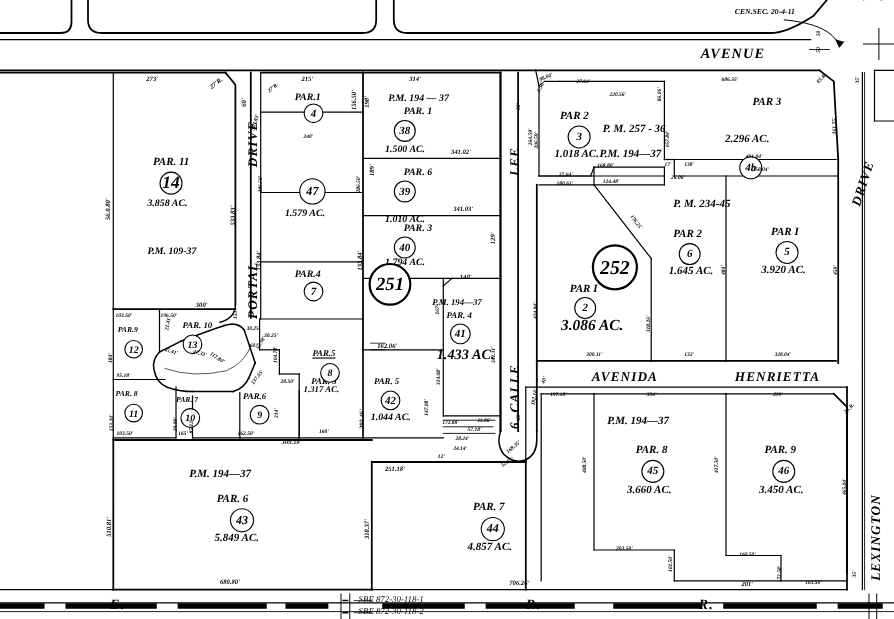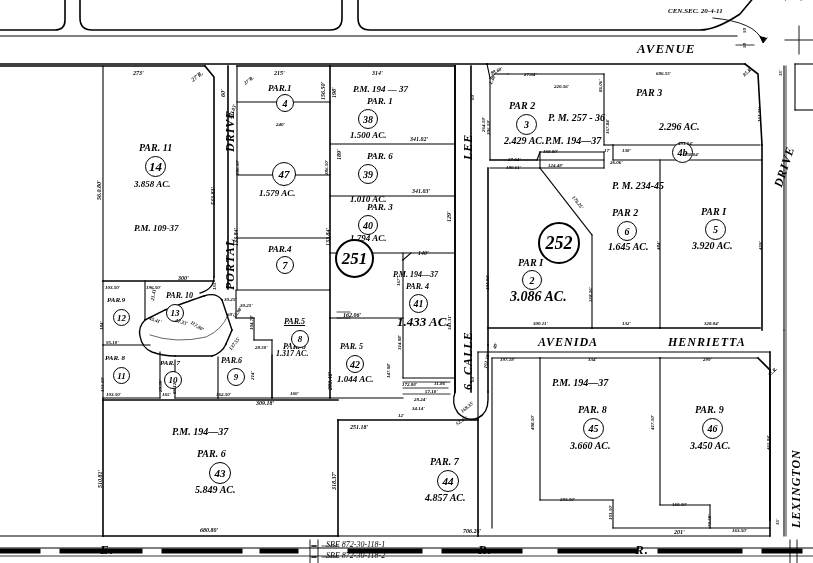--- a/index.html
+++ b/index.html
@@ -254,21 +254,21 @@
   <div class="tl street" style="left:772px;top:185px;font-size:12px;transform:rotate(-72deg);transform-origin:left top;">DRIVE</div>
 
   <div class="tl street" style="left:100px;top:543px;font-size:13px;">E.</div>
   <div class="tl street" style="left:478px;top:543px;font-size:13px;">R.</div>
   <div class="tl street" style="left:635px;top:543px;font-size:13px;">R.</div>
 
   <div class="tl sbe" style="left:326px;top:541px;">SBE 872-30-118-1</div>
   <div class="tl sbe" style="left:326px;top:552px;">SBE 872-30-118-2</div>
 
   <div class="tl parlbl" style="left:139px;top:143px;font-size:10px;">PAR. 11</div>
-  <div class="circ" style="left:145px;top:156px;width:19px;height:19px;font-size:13px;font-family:Liberation Serif, serif;">14</div>
+  <div class="circ" style="left:145px;top:156px;width:19px;height:19px;font-size:16px;font-family:Liberation Serif, serif;">14</div>
   <div class="tl acre" style="left:134px;top:180px;font-size:9px;">3.858 AC.</div>
   <div class="tl pm" style="left:134px;top:224px;font-size:9px;">P.M. 109-37</div>
 
   <div class="tl parlbl" style="left:268px;top:84px;font-size:9px;">PAR.1</div>
   <div class="circ" style="left:276px;top:94px;width:16px;height:16px;font-size:10px;">4</div>
 
   <div class="circ" style="left:272px;top:162px;width:22px;height:22px;font-size:11px;">47</div>
   <div class="tl acre" style="left:259px;top:189px;font-size:9px;">1.579 AC.</div>
 
   <div class="tl parlbl" style="left:268px;top:245px;font-size:9px;">PAR.4</div>
@@ -322,25 +322,25 @@
   <div class="tl parlbl" style="left:197px;top:449px;font-size:10px;">PAR.   6</div>
   <div class="circ" style="left:209px;top:462px;width:20px;height:20px;font-size:11px;">43</div>
   <div class="tl acre" style="left:195px;top:485px;font-size:10px;">5.849 AC.</div>
 
   <div class="tl parlbl" style="left:430px;top:457px;font-size:10px;">PAR. 7</div>
   <div class="circ" style="left:437px;top:470px;width:20px;height:20px;font-size:11px;">44</div>
   <div class="tl acre" style="left:425px;top:493px;font-size:10px;">4.857 AC.</div>
 
   <div class="tl parlbl" style="left:509px;top:101px;font-size:10px;">PAR 2</div>
   <div class="circ" style="left:516px;top:114px;width:19px;height:19px;font-size:10px;">3</div>
-  <div class="tl acre" style="left:504px;top:136px;font-size:10px;">2.429 AC.</div>
+  <div class="tl acre" style="left:504px;top:136px;font-size:10px;">1.018 AC.</div>
   <div class="tl pm" style="left:548px;top:113px;font-size:10px;">P. M.  257 - 36</div>
   <div class="tl pm" style="left:545px;top:136px;font-size:10px;">P.M. 194—37</div>
 
-  <div class="tl parlbl" style="left:636px;top:88px;font-size:10px;">PAR 3</div>
+  <div class="tl parlbl" style="left:684px;top:88px;font-size:10px;">PAR 3</div>
   <div class="circ" style="left:672px;top:100px;width:19px;height:19px;font-size:10px;margin-top:42px;">4b</div>
   <div class="tl acre" style="left:659px;top:122px;font-size:10px;">2.296 AC.</div>
 
   <div class="circ big" style="left:538px;top:222px;width:38px;height:38px;font-size:18px;">252</div>
 
   <div class="tl parlbl" style="left:518px;top:258px;font-size:10px;">PAR I</div>
   <div class="circ" style="left:522px;top:270px;width:18px;height:18px;font-size:10px;">2</div>
   <div class="tl acre" style="left:510px;top:290px;font-size:14px;">3.086 AC.</div>
 
   <div class="tl pm" style="left:612px;top:181px;font-size:10px;">P.  M.   234-45</div>

